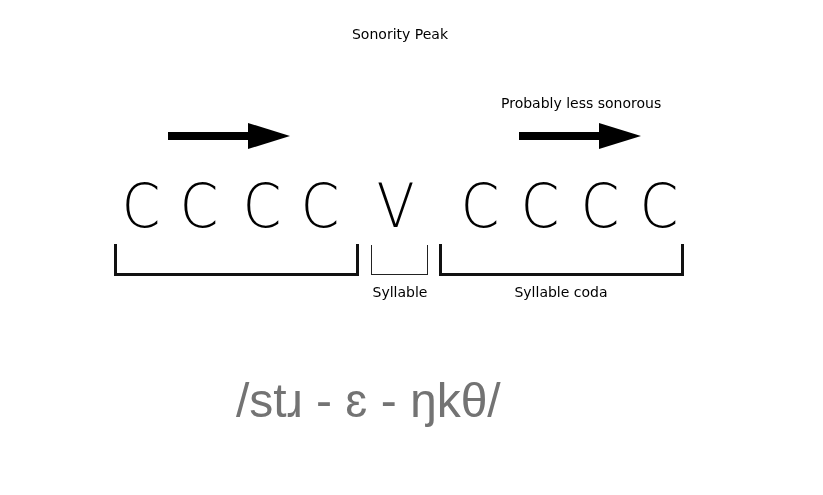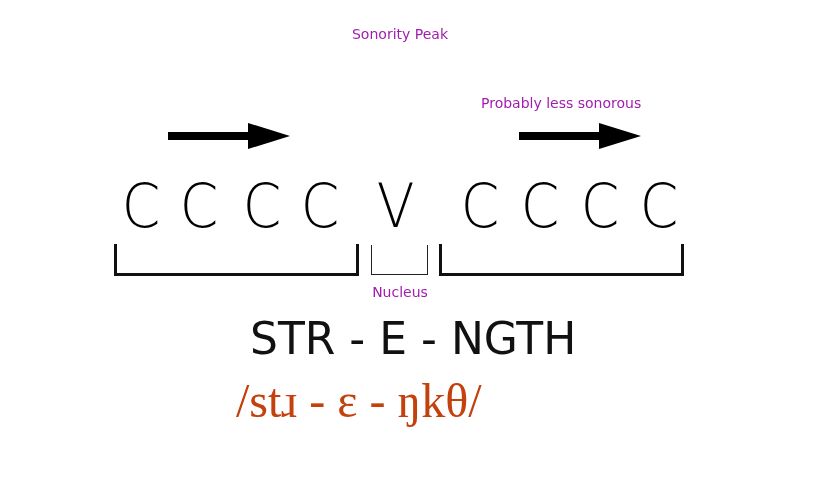--- a/index.html
+++ b/index.html
@@ -11,21 +11,21 @@
       width: 823px;
       height: 495px;
       position: relative;
       overflow: hidden;
       font-family: "DejaVu Sans", "Liberation Sans", sans-serif;
       color: #000;
     }
     .abs { position: absolute; }
     .small-label {
       font-size: 14px;
-      color: #a21caf;
+      color: #000000;
       white-space: nowrap;
       line-height: 16px;
     }
     .center-text { text-align: center; }
     .letter {
       font-family: "DejaVu Sans", sans-serif;
       font-size: 60px;
       line-height: 60px;
       font-weight: 300;
       transform: scaleX(0.92);
@@ -45,59 +45,59 @@
       border-color: #222;
     }
     .big-word {
       font-family: "DejaVu Sans", sans-serif;
       font-size: 44px;
       line-height: 48px;
       white-space: nowrap;
       color: #111;
     }
     .ipa {
-      font-family: Liberation Serif, serif;
+      font-family: Liberation Sans, sans-serif;
       font-size: 48px;
       line-height: 52px;
       white-space: nowrap;
-      color: #c2410c;
+      color: #737373;
     }
   </style>
 </head>
 <body>
 
 <div style="position:absolute;left:0;top:0;width:823px;height:495px;">
 
   <div class="abs small-label center-text" style="left:330px;top:26px;width:140px;">
     <div>Sonority Peak</div>
   </div>
 
   <svg class="abs" style="left:168px;top:123px;" width="124" height="26" viewBox="0 0 124 26">
     <rect x="0" y="9" width="82" height="8" fill="#000"></rect>
     <polygon points="80,0 122,13 80,26" fill="#000"></polygon>
   </svg>
 
-  <div class="abs small-label" style="left:481px;top:95px;">Probably less sonorous</div>
+  <div class="abs small-label" style="left:501px;top:95px;">Probably less sonorous</div>
   <svg class="abs" style="left:519px;top:123px;" width="124" height="26" viewBox="0 0 124 26">
     <rect x="0" y="9" width="82" height="8" fill="#000"></rect>
     <polygon points="80,0 122,13 80,26" fill="#000"></polygon>
   </svg>
 
   <div class="abs letter" style="left:120px;top:176px;">C</div>
   <div class="abs letter" style="left:178px;top:176px;">C</div>
   <div class="abs letter" style="left:241px;top:176px;">C</div>
   <div class="abs letter" style="left:299px;top:176px;">C</div>
   <div class="abs letter" style="left:375px;top:176px;">V</div>
   <div class="abs letter" style="left:459px;top:176px;">C</div>
   <div class="abs letter" style="left:519px;top:176px;">C</div>
   <div class="abs letter" style="left:579px;top:176px;">C</div>
   <div class="abs letter" style="left:638px;top:176px;">C</div>
 
   <div class="bracket" style="left:114px;top:244px;width:245px;height:32px;"></div>
   <div class="bracket thin" style="left:371px;top:245px;width:57px;height:30px;"></div>
   <div class="bracket" style="left:439px;top:244px;width:245px;height:32px;"></div>
 
-  <div class="abs small-label center-text" style="left:355px;top:284px;width:90px;">Nucleus</div>
+  <div class="abs small-label center-text" style="left:355px;top:284px;width:90px;">Syllable</div>
+  <div class="abs small-label center-text" style="left:461px;top:284px;width:200px;">Syllable coda</div>
 
-  <div class="abs big-word" style="left:250px;top:315px;">STR - E - NGTH</div>
   <div class="abs ipa" style="left:236px;top:375px;">/stɹ - ɛ - ŋkθ/</div>
 
 </div>
 
 </body></html>

